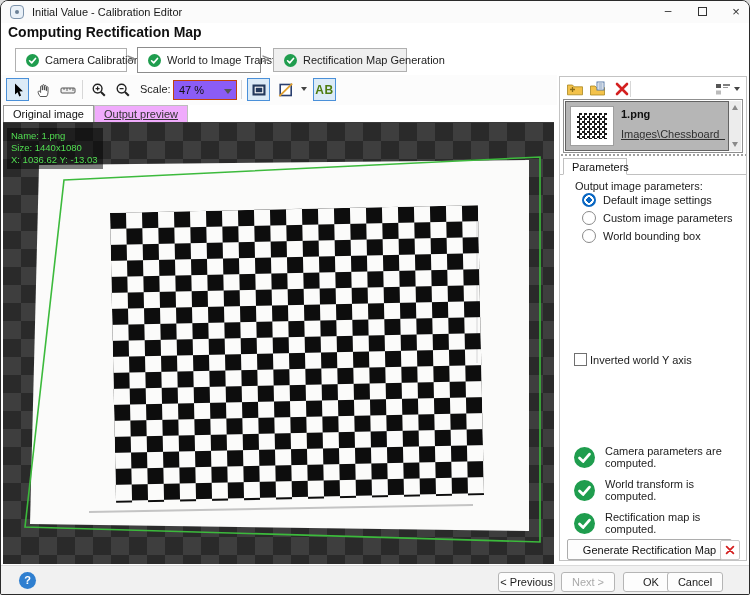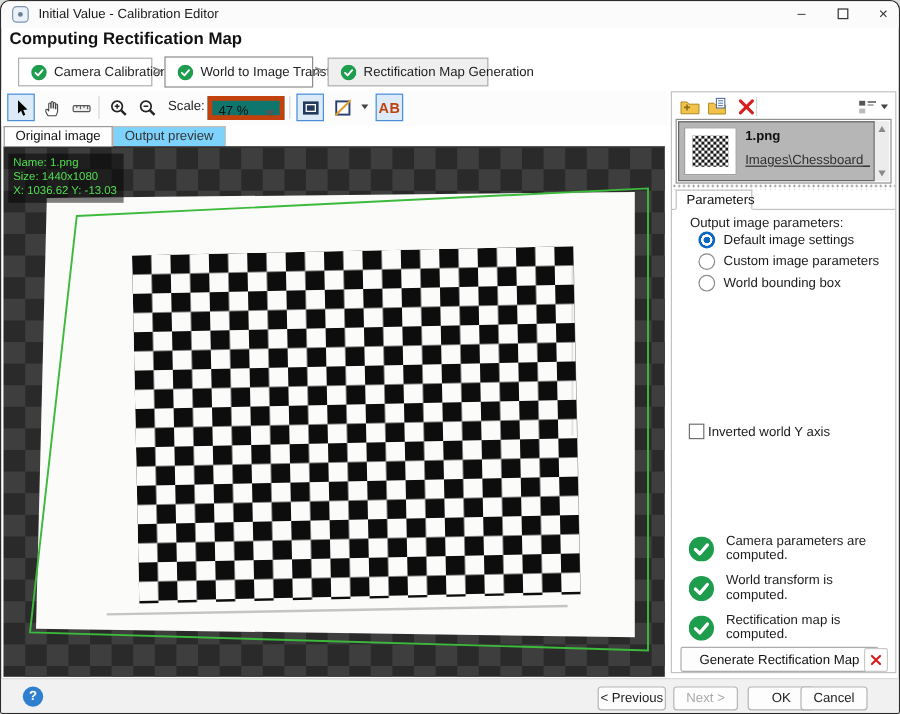--- a/index.html
+++ b/index.html
@@ -43,33 +43,33 @@
   
   .toolbar { position:absolute; left:0; top:74px; width:556px; height:30px; background:#fcfcfc; }
   .tbtn { position:absolute; top:3px; width:23px; height:23px; border:1px solid transparent;
     display:flex; align-items:center; justify-content:center; }
   .tbtn svg { width:16px; height:16px; display:block; }
   .tbtn.selected { background:#dcebf7; border-color:#4a90d9; }
   .t-select { left:5px; } .t-hand { left:30px; } .t-ruler { left:55px; }
   .t-zin { left:86px; } .t-zout { left:110px; }
   .t-sep { position:absolute; top:5px; width:1px; height:19px; background:#d7d7d7; }
   .scale-label { position:absolute; left:139px; top:8px; color:#222; }
-  .scale-combo { position:absolute; left:172px; top:5px; width:64px; height:20px; background:#0f766e;
-    border:4px solid #c2410c; padding:3px 16px 0 5px; color:#111; }
+  .scale-combo { position:absolute; left:172px; top:5px; width:64px; height:20px; background:#8b5cf6;
+    border:1px solid #c2410c; padding:3px 16px 0 5px; color:#111; }
   .scale-caret { position:absolute; right:4px; top:8px; width:0; height:0;
     border-left:4px solid transparent; border-right:4px solid transparent; border-top:5px solid #555; }
   .t-fit { left:246px; } .t-nobg { left:273px; }
   .nobg-caret { position:absolute; left:300px; top:12px; width:0; height:0;
     border-left:3.5px solid transparent; border-right:3.5px solid transparent; border-top:4px solid #444; }
-  .t-ab { left:312px; font-weight:bold; color:#c2410c; font-size:12px; letter-spacing:.5px; }
+  .t-ab { left:312px; font-weight:bold; color:#4d7c0f; font-size:12px; letter-spacing:.5px; }
   
   .view-tabs { position:absolute; left:0; top:104px; width:556px; height:17px; }
   .vtab { position:absolute; top:0; height:17px; padding:2px 9px 0 9px; font-size:11px; }
   .vtab.sel { left:2px; background:#fff; border:1px solid #9a9a9a; border-bottom:none; z-index:3; color:#111; }
-  .vtab.unsel { left:93px; background:#7dd3fc; border:1px solid #bdbdbd; border-bottom:none; color:#333; }
+  .vtab.unsel { left:93px; background:#f0abfc; border:1px solid #bdbdbd; border-bottom:none; color:#333;text-decoration:underline; }
   
   .canvas { position:absolute; left:2px; top:121px; width:551px; height:442px; overflow:hidden;
     background-color:#2a2a2a;
     background-image:conic-gradient(#3e3e3e 90deg, transparent 90deg 180deg, #3e3e3e 180deg 270deg, transparent 270deg);
     background-size:36px 36px; border-top:1px solid #3a3a3a; }
   .canvas svg { position:absolute; left:0; top:0; }
   .img-overlay { position:absolute; left:4px; top:5px; background:rgba(0,0,0,0.50);
     color:#52df52; font-size:9.5px; line-height:12px; padding:2px 6px 3px 4px; white-space:nowrap; z-index:5; }
   
   .rpanel { position:absolute; left:558px; top:75px; width:188px; height:485px; background:#fff;

